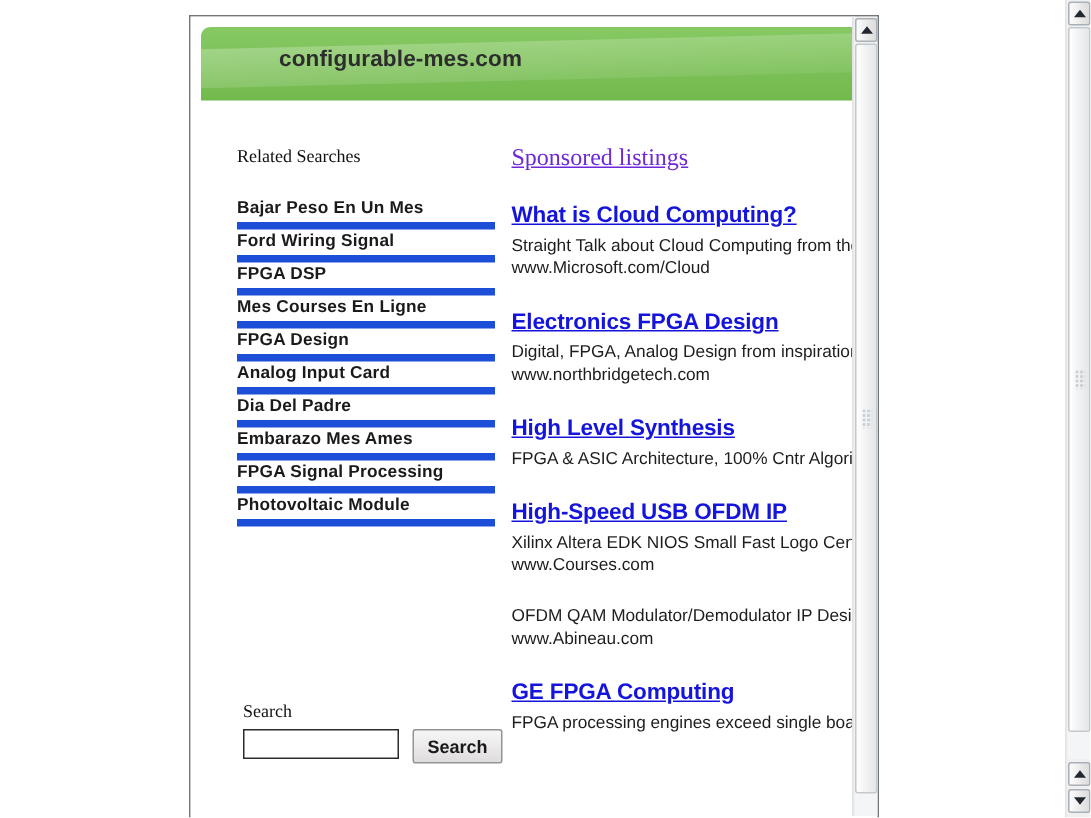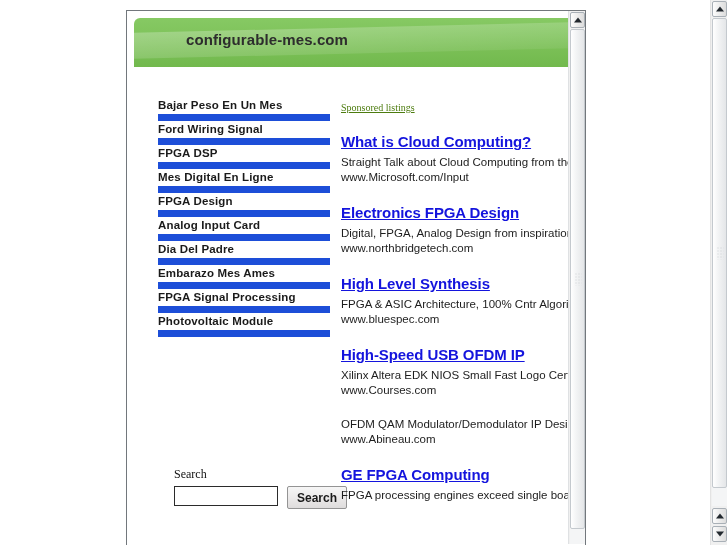--- a/index.html
+++ b/index.html
@@ -226,30 +226,30 @@
     margin-bottom: 19px;
   }
 
   
   .rs-list { list-style: none; margin: 0; padding: 0; width: 172px; }
   .rs-item {
     font-size: 11.5px;
     font-weight: bold;
     color: #1a1a1a;
     padding: 2px 0 3px 0;
-    border-bottom: 7px solid #1d4ed8;
+    border-bottom: 5px solid #1d4ed8;
     line-height: 12px;
     letter-spacing: 0.15px;
     cursor: pointer;
   }
 
   
   .search-block {
     position: absolute;
-    left: 40px;
+    left: 28px;
     top: 400px;
     width: 200px;
   }
   .search-label {
     font-family: "Liberation Serif", serif;
     font-size: 12px;
     color: #111111;
     margin-bottom: 4px;
   }
   .search-row { display: flex; align-items: flex-start; }
@@ -275,22 +275,22 @@
     font-size: 12px;
     font-weight: bold;
     color: #1a1a1a;
     cursor: pointer;
     padding: 0 9px;
   }
 
   
   .sponsored-link {
     font-family: "Liberation Serif", serif;
-    font-size: 10px;
-    color: #4d7c0f;
+    font-size: 16px;
+    color: #6d28d9;
     text-decoration: underline;
     cursor: pointer;
     display: inline-block;
     margin-bottom: 20px;
   }
   .ad { margin-bottom: 19px; width: 350px; }
   .ad-title {
     display: inline-block;
     font-size: 15px;
     font-weight: bold;
@@ -326,25 +326,26 @@
 
         <div class="banner">
           <div class="sweep"></div>
           <div class="domain">configurable-mes.com</div>
         </div>
 
 
         <div class="content">
 
           <div class="col-left">
+            <div class="section-label">Related Searches</div>
             <ul class="rs-list">
               <li class="rs-item">Bajar Peso En Un Mes</li>
               <li class="rs-item">Ford Wiring Signal</li>
               <li class="rs-item">FPGA DSP</li>
-              <li class="rs-item">Mes Digital En Ligne</li>
+              <li class="rs-item">Mes Courses En Ligne</li>
               <li class="rs-item">FPGA Design</li>
               <li class="rs-item">Analog Input Card</li>
               <li class="rs-item">Dia Del Padre</li>
               <li class="rs-item">Embarazo Mes Ames</li>
               <li class="rs-item">FPGA Signal Processing</li>
               <li class="rs-item">Photovoltaic Module</li>
             </ul>
           </div>
 
           <div class="search-block">
@@ -354,33 +355,32 @@
               <button class="search-button">Search</button>
             </div>
           </div>
 
           <div class="col-right">
             <span class="sponsored-link">Sponsored listings</span>
 
             <div class="ad">
               <span class="ad-title">What is Cloud Computing?</span>
               <div class="ad-desc">Straight Talk about Cloud Computing from the Experts</div>
-              <div class="ad-url">www.Microsoft.com/Input</div>
+              <div class="ad-url">www.Microsoft.com/Cloud</div>
             </div>
 
             <div class="ad">
               <span class="ad-title">Electronics FPGA Design</span>
               <div class="ad-desc">Digital, FPGA, Analog Design from inspiration to production</div>
               <div class="ad-url">www.northbridgetech.com</div>
             </div>
 
             <div class="ad">
               <span class="ad-title">High Level Synthesis</span>
               <div class="ad-desc">FPGA &amp; ASIC Architecture, 100% Cntr Algorithm</div>
-              <div class="ad-url">www.bluespec.com</div>
             </div>
 
             <div class="ad">
               <span class="ad-title">High-Speed USB OFDM IP</span>
               <div class="ad-desc">Xilinx Altera EDK NIOS Small Fast Logo Cert. Consulting</div>
               <div class="ad-url">www.Courses.com</div>
             </div>
 
             <div class="ad">
               <div class="ad-desc">OFDM QAM Modulator/Demodulator IP Design</div>

